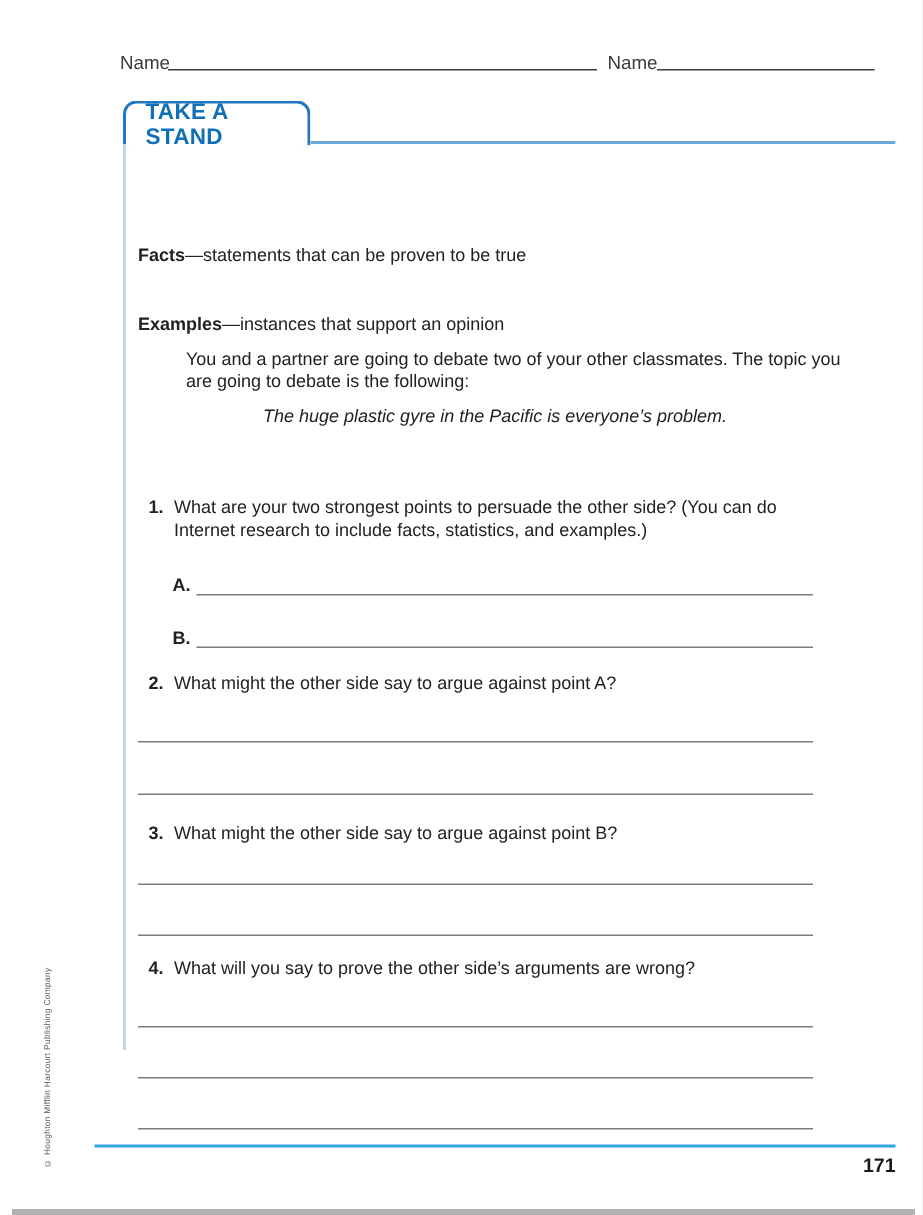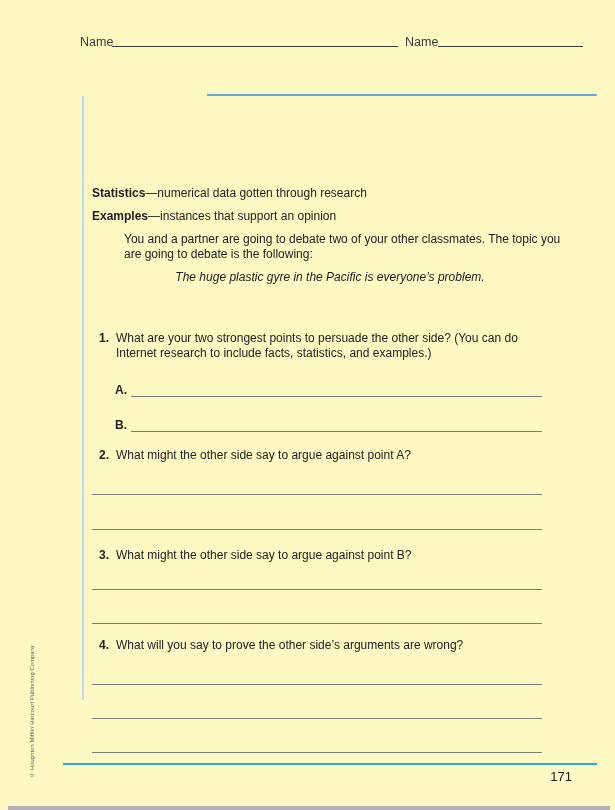--- a/index.html
+++ b/index.html
@@ -1,21 +1,21 @@
 <!DOCTYPE html>
 <html><head>
 <meta charset="utf-8">
 <style>
   * { margin: 0; padding: 0; box-sizing: border-box; }
   html, body { background: #e9e9e9; }
   .page {
     position: relative;
     width: 615px;
     height: 810px;
-    background: #fef9c3;
+    background: #ffffff;
     font-family: "Liberation Sans", sans-serif;
     color: #222222;
     overflow: hidden;
     margin: 0 auto;
   }
 
   
   .namedate-label {
     position: absolute;
     top: 35px;
@@ -142,24 +142,24 @@
     left: 78px;
     top: 771px;
     font-size: 10.5px;
     font-weight: bold;
     letter-spacing: -0.2px;
     color: #1c1c1c;
     margin-top: 40px;
   }
   .footer-page {
     position: absolute;
-    right: 43px;
+    right: 18px;
     top: 769px;
     font-size: 13px;
-    font-weight: normal;
+    font-weight: bold;
     color: #1c1c1c;
   }
 
   
   .copyright {
     position: absolute;
     left: 29px;
     top: 608px;
     height: 170px;
     writing-mode: vertical-rl;
@@ -183,25 +183,28 @@
 </head>
 <body>
 
 <div class="page">
 
   <span class="namedate-label label-name">Name</span>
   <div class="write-line name-line"></div>
   <span class="namedate-label label-date">Name</span>
   <div class="write-line date-line"></div>
 
+  <div class="tab">
+    <span class="tab-title">TAKE A STAND</span>
+  </div>
   <div class="tab-rule"></div>
   <div class="left-rule"></div>
 
 
-  <p class="para def def-stats"><b>Statistics</b><span>—numerical data gotten through research</span></p>
+  <p class="para def def-facts"><b>Facts</b><span>—statements that can be proven to be true</span></p>
   <p class="para def def-examples"><b>Examples</b><span>—instances that support an opinion</span></p>
 
   <p class="para intro">You and a partner are going to debate two of your other classmates. The topic you are going to debate is the following:</p>
   <p class="para topic">The huge plastic gyre in the Pacific is everyone’s problem.</p>
 
   <div class="question q1">
     <span class="q-num">1.</span>
     <span>What are your two strongest points to persuade the other side? (You can do Internet research to include facts, statistics, and examples.)</span>
   </div>
   <span class="sub-label sub-a-label">A.</span>

